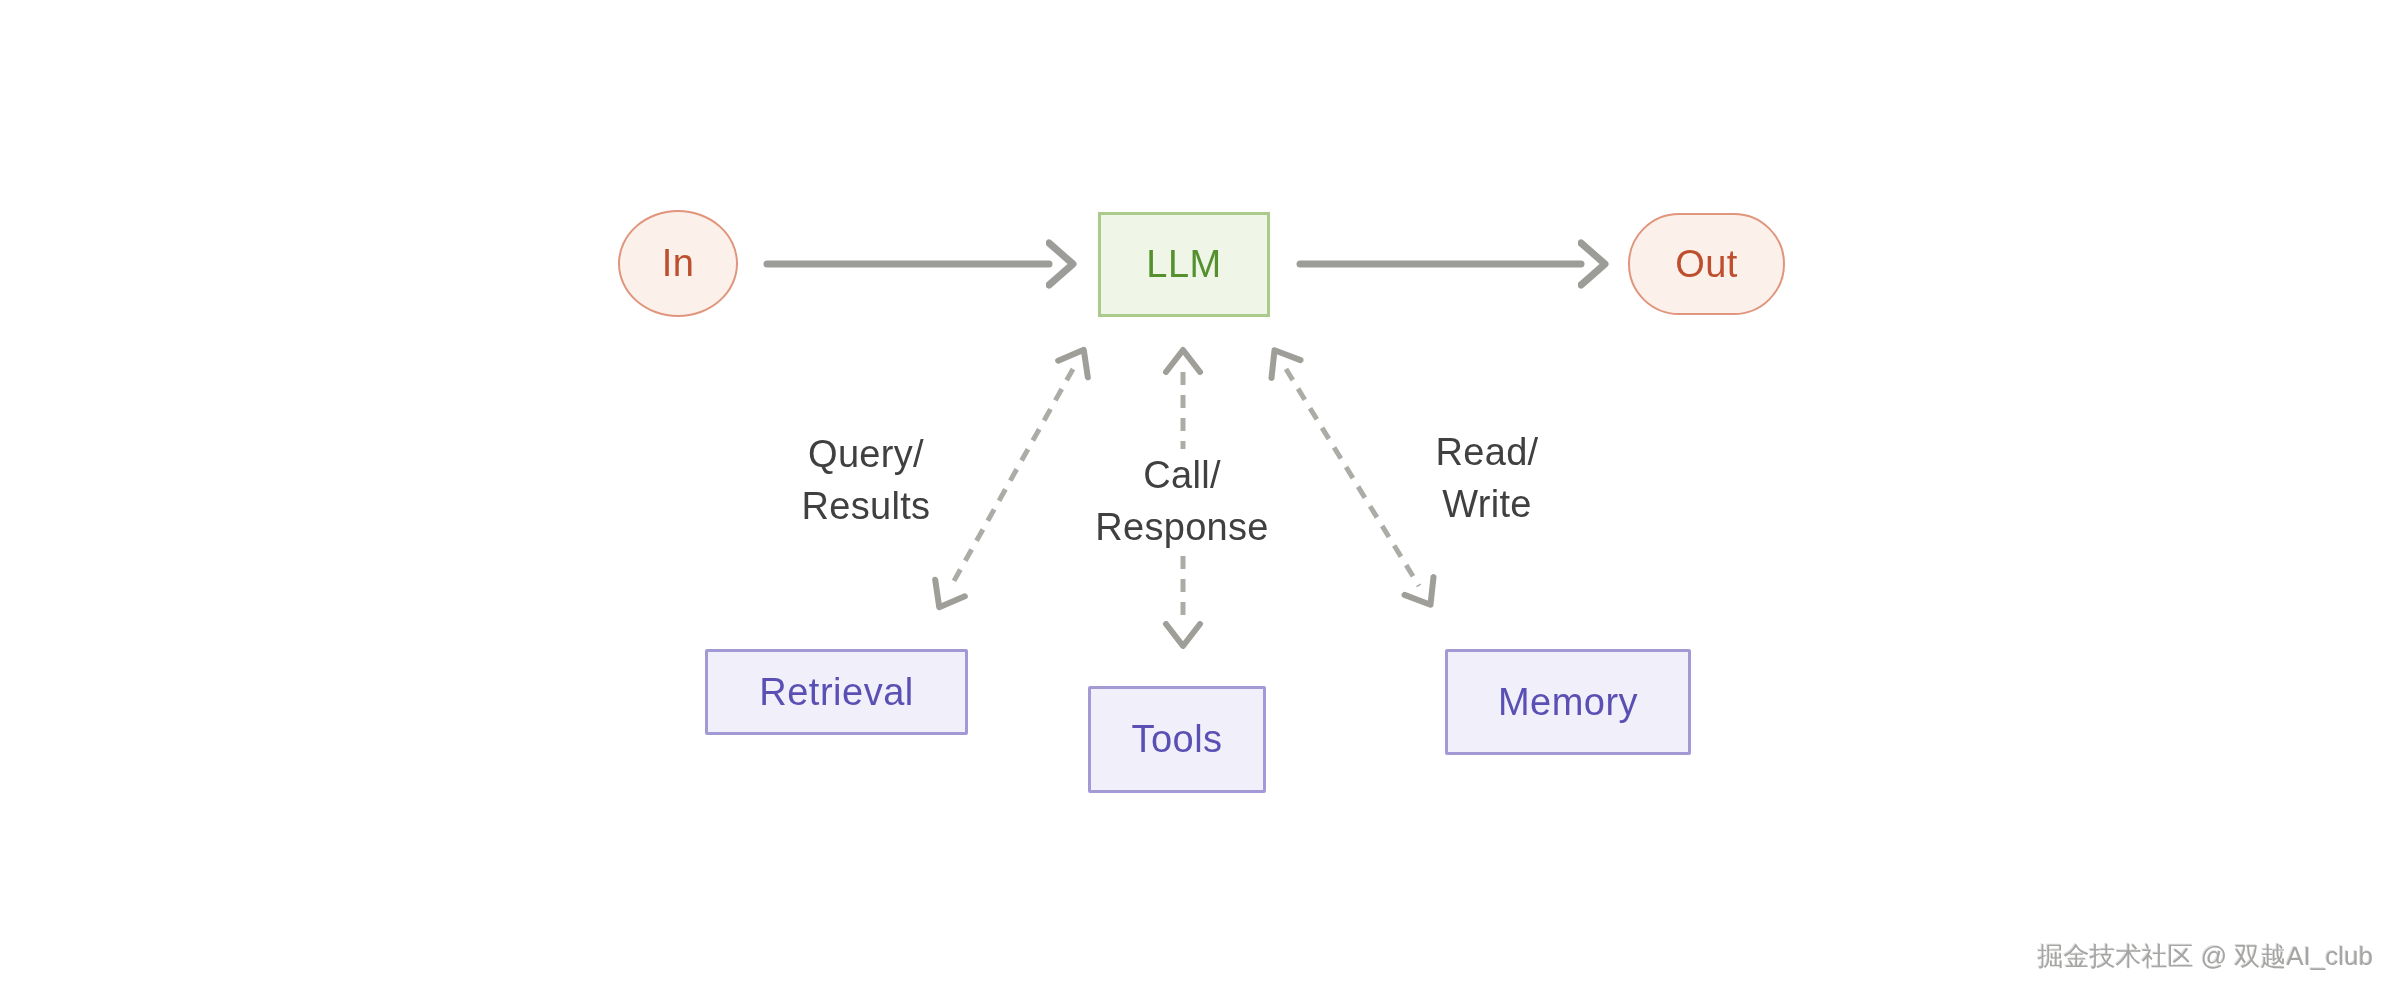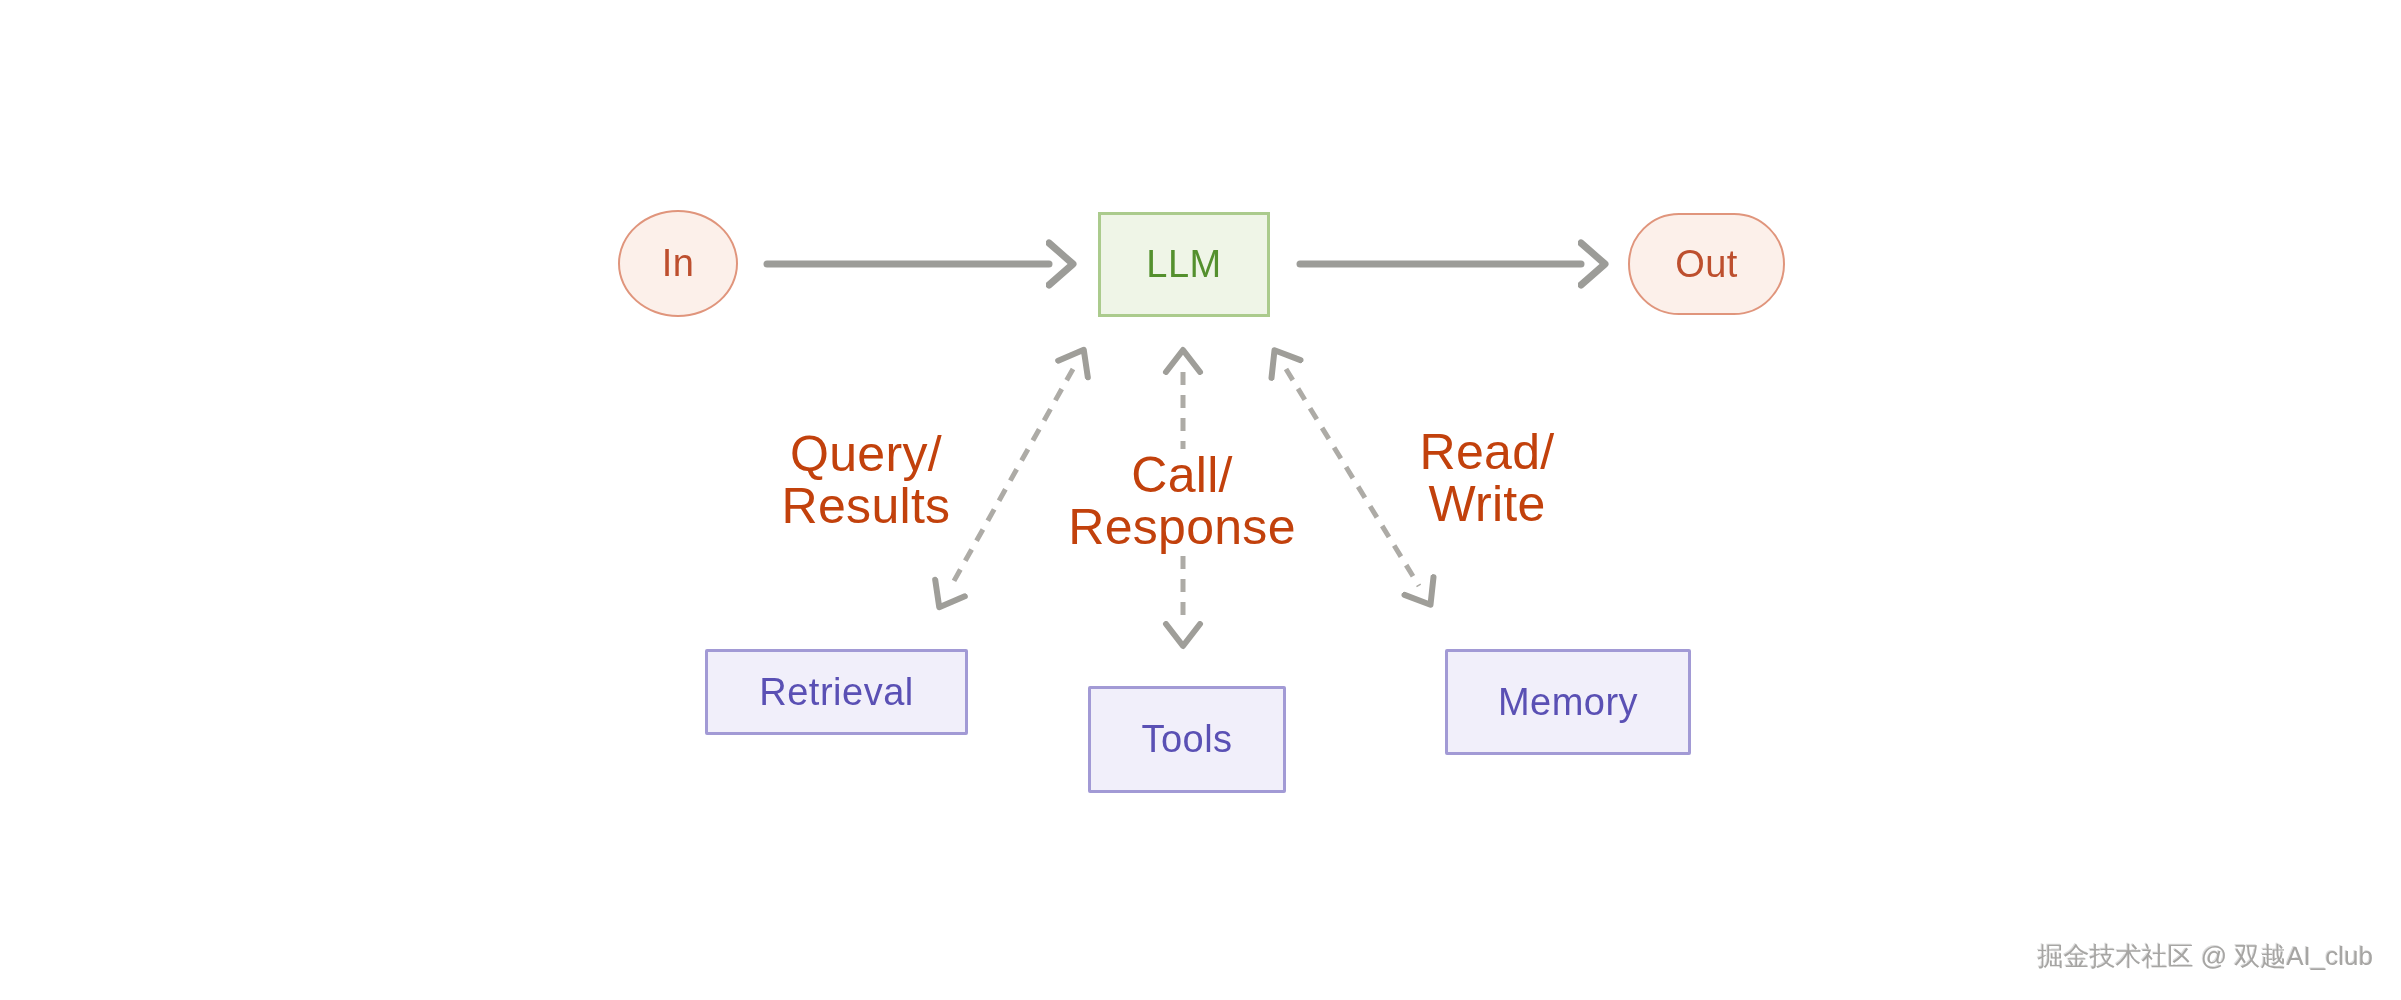--- a/index.html
+++ b/index.html
@@ -48,30 +48,30 @@
   .node-purple {
     background: #f1effa;
     border: 3px solid #a29ad5;
     border-radius: 2px;
     color: #5a50b4;
   }
   #node-in  { left: 618px; top: 210px; width: 120px; height: 107px; border-radius: 50%; }
   #node-llm { left: 1098px; top: 212px; width: 172px; height: 105px; }
   #node-out { left: 1628px; top: 213px; width: 157px; height: 102px; border-radius: 52px; }
   #node-retrieval { left: 705px;  top: 649px; width: 263px; height: 86px; }
-  #node-tools     { left: 1088px; top: 686px; width: 198px; height: 107px; }
+  #node-tools     { left: 1088px; top: 686px; width: 178px; height: 107px; }
   #node-memory    { left: 1397px; top: 649px; width: 246px; height: 106px; margin-left: 48px; }
 
   .edge-label {
     position: absolute;
     width: 300px;
     text-align: center;
-    font-size: 50px;
+    font-size: 38px;
     line-height: 52px;
-    color: #c2410c;
+    color: #404040;
     letter-spacing: 0.3px;
   }
   #label-query { left: 716px;  top: 428px; }
   #label-call  { left: 1032px; top: 449px; background: #ffffff; }
   #label-read  { left: 1337px; top: 426px; }
 
   .watermark {
     position: absolute;
     right: 28px;
     bottom: 26px;

